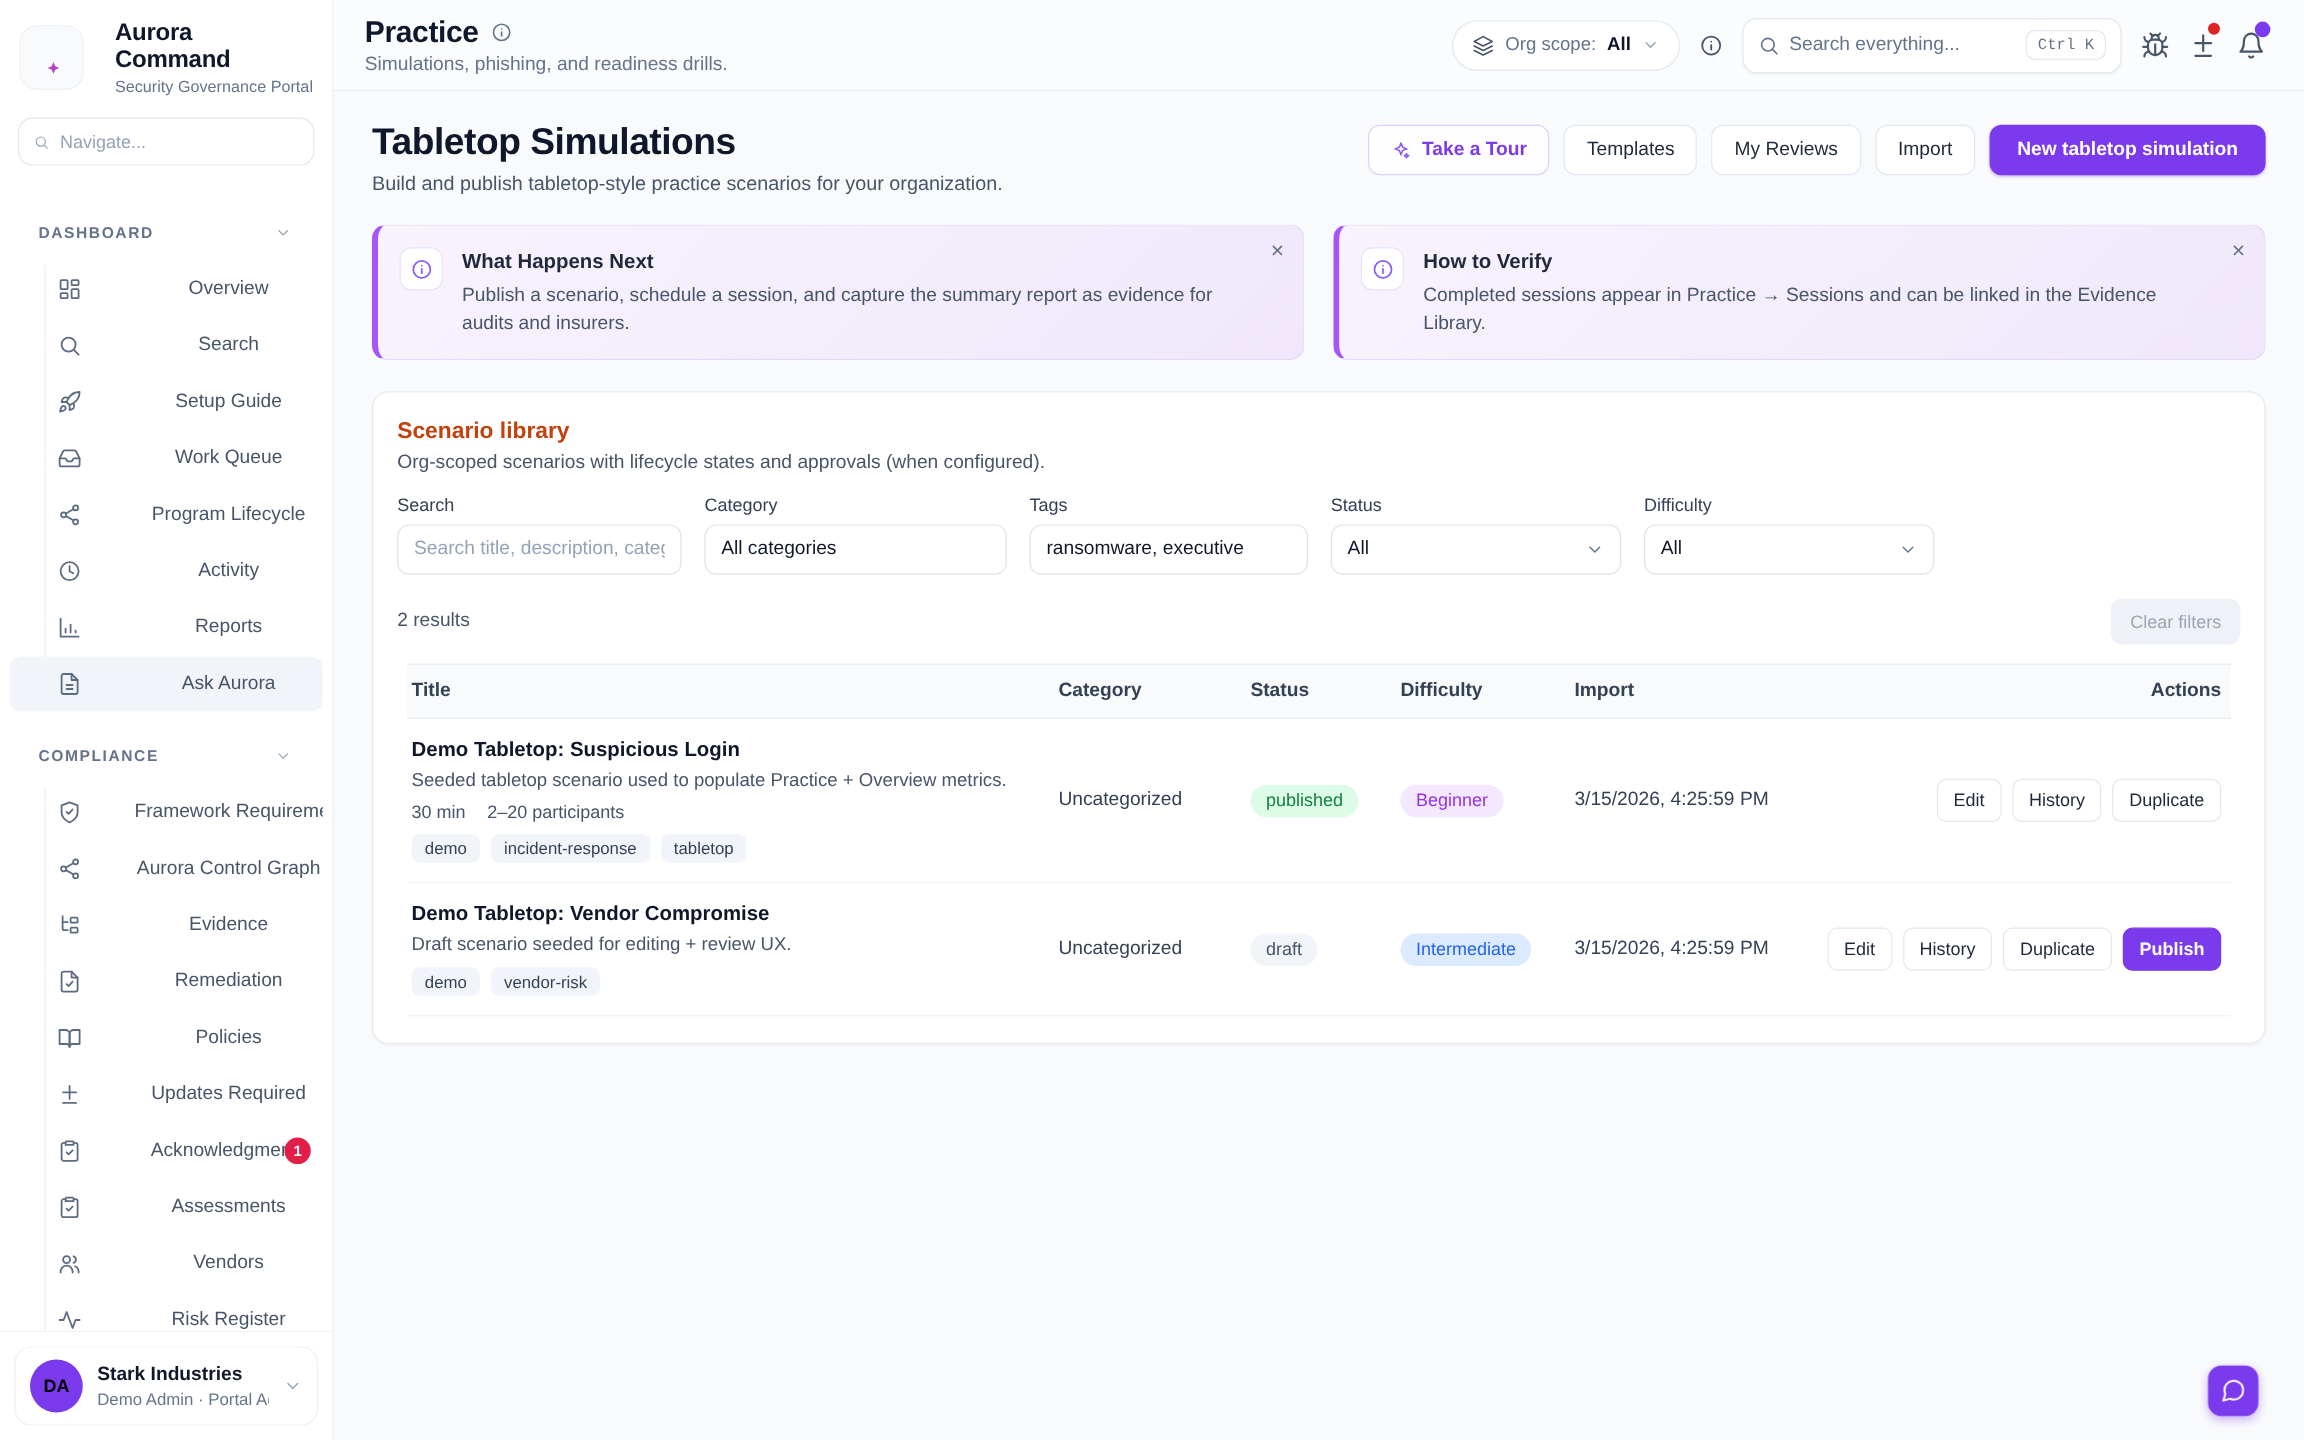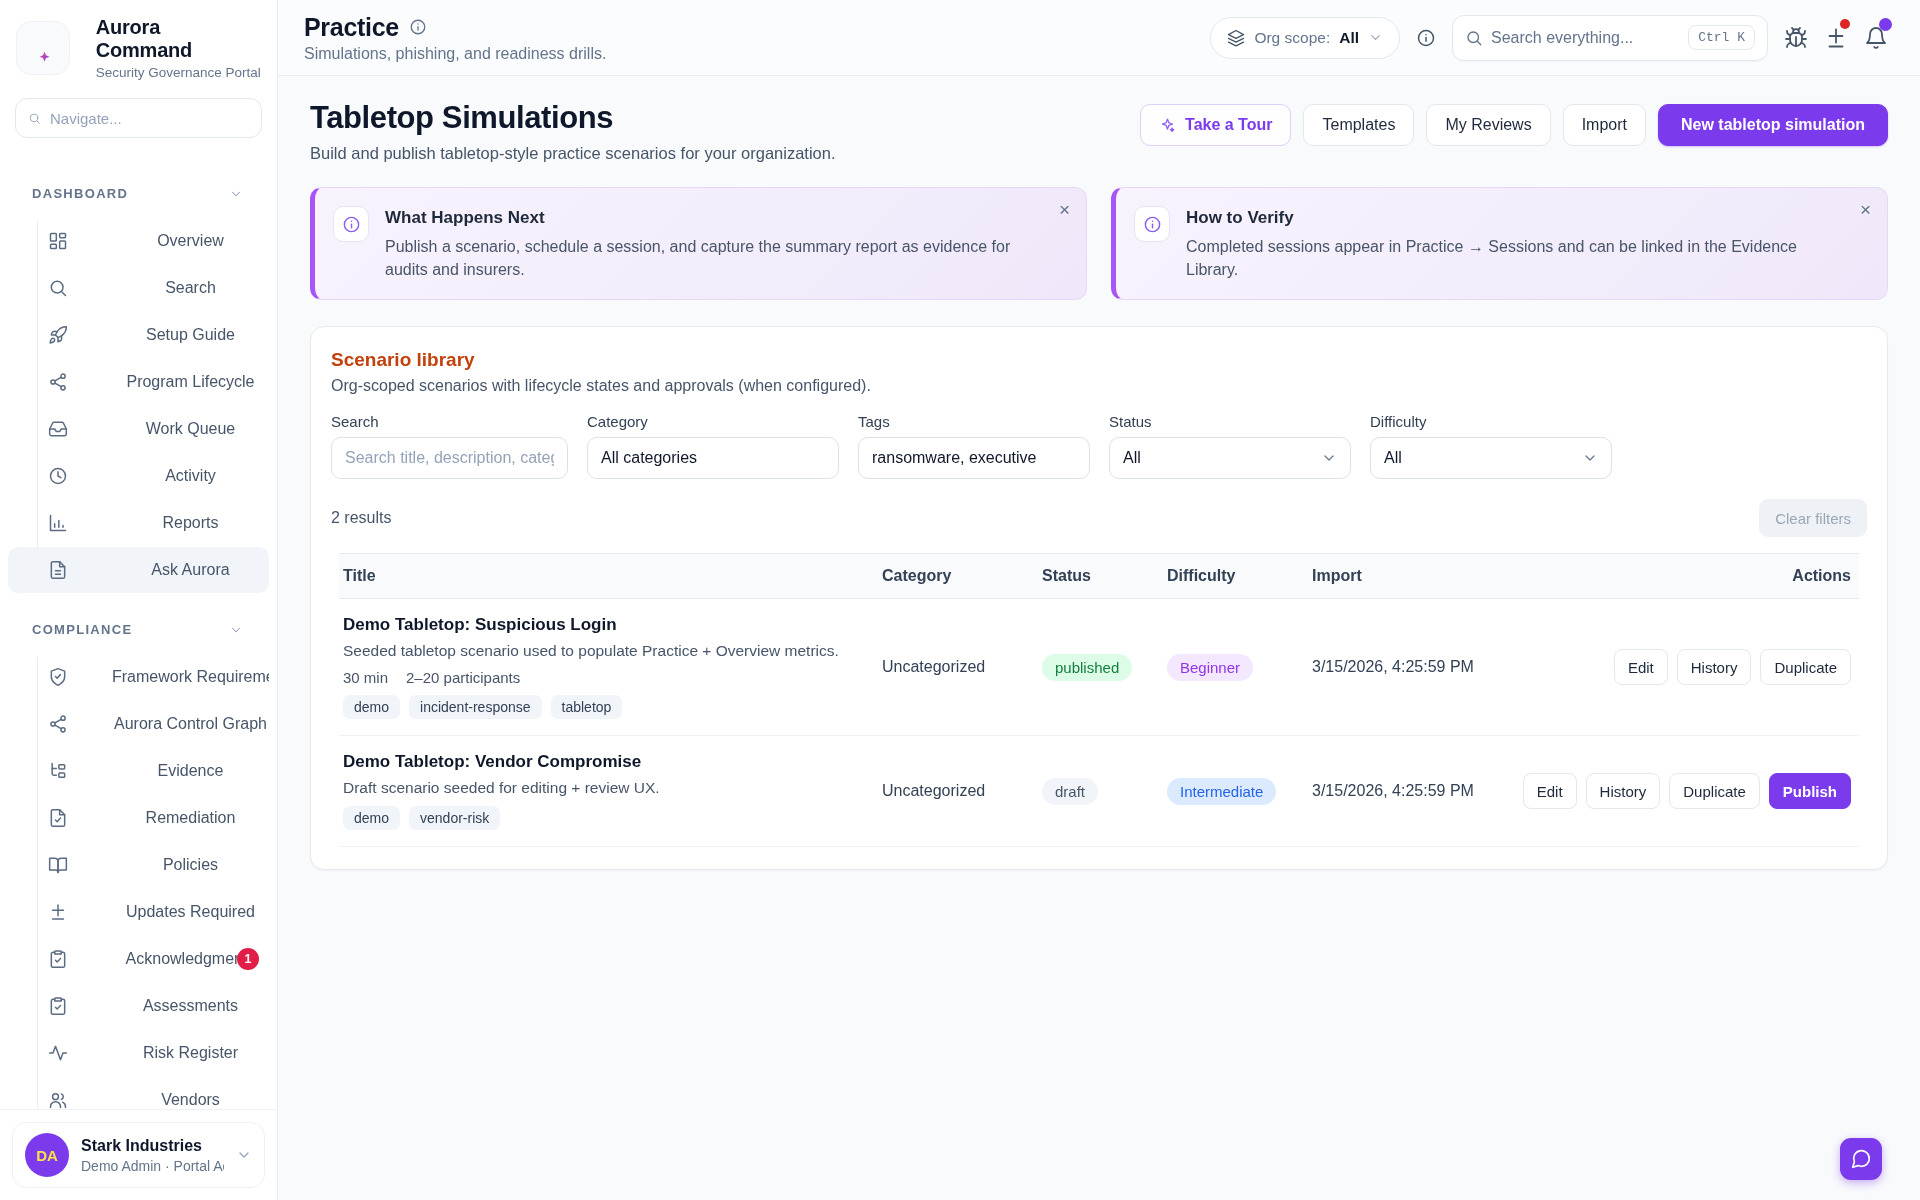--- a/index.html
+++ b/index.html
@@ -27,21 +27,21 @@
   .nav-section-head .chev { width:14px; height:14px; color:#94a3b8; }
   .nav-items { position:relative; padding:6px 0 22px 0; }
   .nav-items::before { content:""; position:absolute; left:37px; top:10px; bottom:26px; width:1px; background:#e8edf3; }
   .nav-item { position:relative; margin:1px 8px; padding:13px 0 13px 40px; display:flex; align-items:center; border-radius:10px; cursor:pointer; color:#475569; }
   .nav-item.active { background:#f1f5f9; }
   .nav-item .ni { width:20px; height:20px; color:#5b6b81; flex:none; }
   .nav-item .lbl { flex:1; text-align:center; margin-left:44px; font-size:16px; color:#475569; white-space:nowrap; overflow:hidden; }
   .nav-item .count-badge { position:absolute; right:10px; top:50%; transform:translateY(-50%); width:22px; height:22px; border-radius:50%; background:#e11d48; color:#fff; font-size:12.5px; font-weight:700; display:flex; align-items:center; justify-content:center; }
   .user-dock { border-top:1px solid #eef2f6; padding:12px; }
   .user-card { border:1px solid #eef1f5; border-radius:14px; padding:10px 12px; display:flex; align-items:center; gap:12px; background:#fff; cursor:pointer; }
-  .avatar { width:44px; height:44px; border-radius:50%; background:#7c3aed; color:#fde047; font-size:15px; font-weight:700; display:flex; align-items:center; justify-content:center; flex:none; }
+  .avatar { width:44px; height:44px; border-radius:50%; background:#7c3aed; color:#000000; font-size:15px; font-weight:700; display:flex; align-items:center; justify-content:center; flex:none; }
   .user-meta { flex:1; min-width:0; }
   .user-org { font-size:16px; font-weight:700; color:#0f172a; }
   .user-role { font-size:14px; color:#64748b; margin-top:3px; white-space:nowrap; overflow:hidden; }
   .user-card .chev { width:16px; height:16px; color:#94a3b8; flex:none; }
 
   
   .main { flex:1; display:flex; flex-direction:column; min-width:0; }
   .topbar { height:76px; background:#fbfcfd; border-bottom:1px solid #e8ecf1; display:flex; align-items:center; justify-content:space-between; padding:0 32px 0 26px; }
   .tb-title-row { display:flex; align-items:center; gap:10px; }
   .tb-title { font-size:25px; font-weight:700; color:#0f172a; letter-spacing:-.3px; }
@@ -202,36 +202,36 @@
               <path d="M12 15l-3-3a22 22 0 0 1 2-4 12.9 12.9 0 0 1 11-6c0 2.7-.8 7.5-6 11a22 22 0 0 1-4 2z"></path>
               <path d="M9 12H4s.6-3 2-4c1.6-1.1 5 0 5 0"></path>
               <path d="M12 15v5s3-.6 4-2c1.1-1.6 0-5 0-5"></path>
             </svg>
           </span>
           <span class="lbl">Setup Guide</span>
         </div>
         <div class="nav-item">
           <span class="ni">
             <svg viewBox="0 0 24 24" fill="none" stroke="currentColor" stroke-width="1.8" stroke-linecap="round" stroke-linejoin="round">
+              <polyline points="22 12 16 12 14 15 10 15 8 12 2 12"></polyline>
+              <path d="M5.45 5.11L2 12v6a2 2 0 0 0 2 2h16a2 2 0 0 0 2-2v-6l-3.45-6.89A2 2 0 0 0 16.76 4H7.24a2 2 0 0 0-1.79 1.11z"></path>
+            </svg>
+          </span>
+          <span class="lbl">Work Queue</span>
+        </div>
+        <div class="nav-item">
+          <span class="ni">
+            <svg viewBox="0 0 24 24" fill="none" stroke="currentColor" stroke-width="1.8" stroke-linecap="round" stroke-linejoin="round">
               <circle cx="18" cy="5" r="2.5"></circle>
               <circle cx="6" cy="12" r="2.5"></circle>
               <circle cx="18" cy="19" r="2.5"></circle>
               <path d="M8.3 10.7l7.4-4.2M8.3 13.3l7.4 4.2"></path>
             </svg>
           </span>
           <span class="lbl">Program Lifecycle</span>
-        </div>
-        <div class="nav-item">
-          <span class="ni">
-            <svg viewBox="0 0 24 24" fill="none" stroke="currentColor" stroke-width="1.8" stroke-linecap="round" stroke-linejoin="round">
-              <polyline points="22 12 16 12 14 15 10 15 8 12 2 12"></polyline>
-              <path d="M5.45 5.11L2 12v6a2 2 0 0 0 2 2h16a2 2 0 0 0 2-2v-6l-3.45-6.89A2 2 0 0 0 16.76 4H7.24a2 2 0 0 0-1.79 1.11z"></path>
-            </svg>
-          </span>
-          <span class="lbl">Work Queue</span>
         </div>
         <div class="nav-item">
           <span class="ni">
             <svg viewBox="0 0 24 24" fill="none" stroke="currentColor" stroke-width="1.8" stroke-linecap="round" stroke-linejoin="round">
               <circle cx="12" cy="12" r="9"></circle>
               <path d="M12 7v5l3.5 2"></path>
             </svg>
           </span>
           <span class="lbl">Activity</span>
         </div>
@@ -341,35 +341,35 @@
               <path d="M9 2.5h6a1 1 0 0 1 1 1V6H8V3.5a1 1 0 0 1 1-1z"></path>
               <path d="M16 4h2a2 2 0 0 1 2 2v14a2 2 0 0 1-2 2H6a2 2 0 0 1-2-2V6a2 2 0 0 1 2-2h2"></path>
               <path d="M9 13.5l2 2 4-4"></path>
             </svg>
           </span>
           <span class="lbl">Assessments</span>
         </div>
         <div class="nav-item">
           <span class="ni">
             <svg viewBox="0 0 24 24" fill="none" stroke="currentColor" stroke-width="1.8" stroke-linecap="round" stroke-linejoin="round">
-              <path d="M22 12h-4l-3 8L9 4l-3 8H2"></path>
-            </svg>
-          </span>
-          <span class="lbl">Risk Register</span>
-        </div>
-        <div class="nav-item">
-          <span class="ni">
-            <svg viewBox="0 0 24 24" fill="none" stroke="currentColor" stroke-width="1.8" stroke-linecap="round" stroke-linejoin="round">
               <circle cx="9" cy="8" r="3.5"></circle>
               <path d="M3 21v-1a6 6 0 0 1 6-6 6 6 0 0 1 6 6v1"></path>
               <path d="M16 4.7a3.5 3.5 0 0 1 0 6.6"></path>
               <path d="M21 21v-1a6 6 0 0 0-3.5-5.4"></path>
             </svg>
           </span>
           <span class="lbl">Vendors</span>
+        </div>
+        <div class="nav-item">
+          <span class="ni">
+            <svg viewBox="0 0 24 24" fill="none" stroke="currentColor" stroke-width="1.8" stroke-linecap="round" stroke-linejoin="round">
+              <path d="M22 12h-4l-3 8L9 4l-3 8H2"></path>
+            </svg>
+          </span>
+          <span class="lbl">Risk Register</span>
         </div>
       </div>
     </nav>
   <div class="user-dock">
     <div class="user-card">
       <div class="avatar">DA</div>
       <div class="user-meta">
         <div class="user-org">Stark Industries</div>
         <div class="user-role">Demo Admin · Portal Ad...</div>
       </div>

